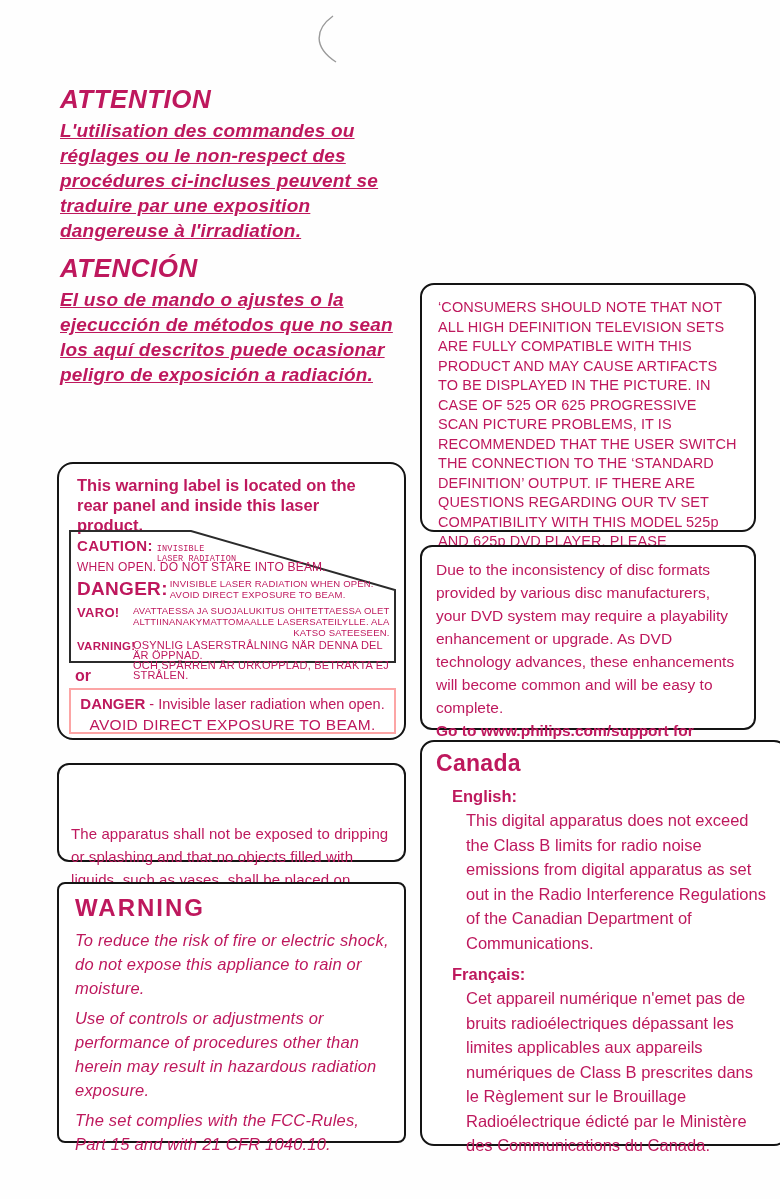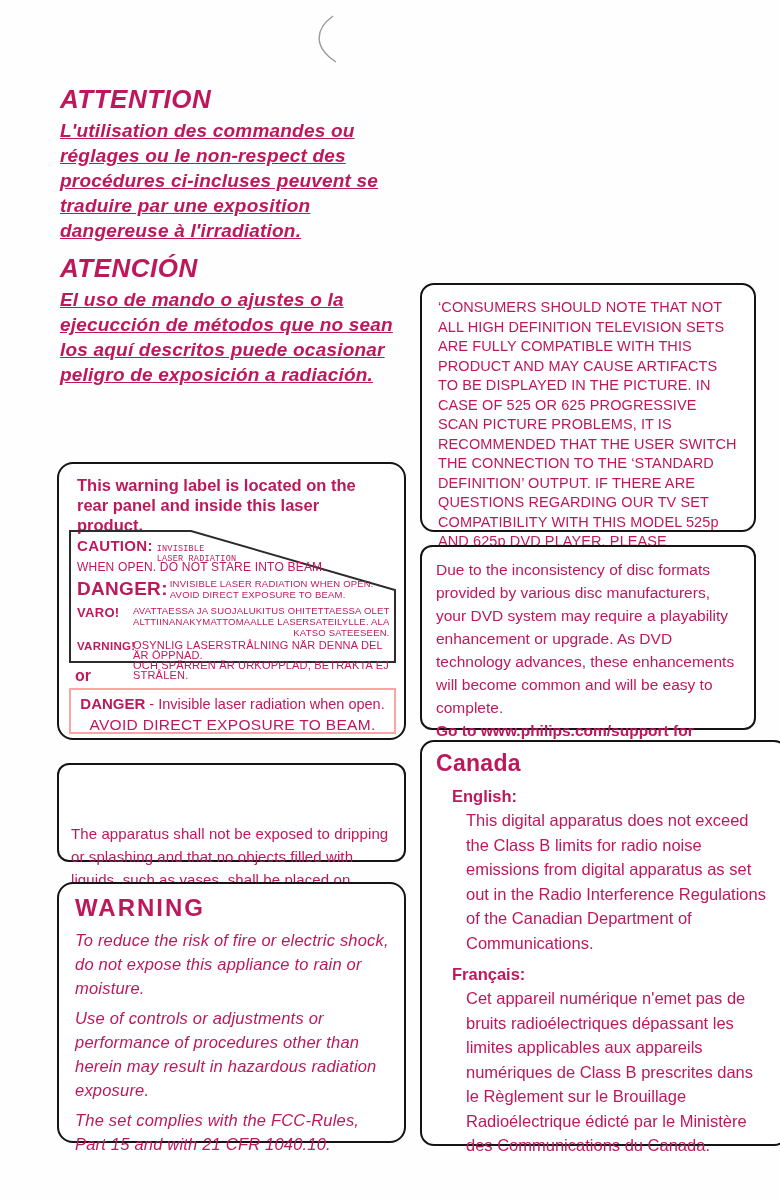--- a/index.html
+++ b/index.html
@@ -148,21 +148,21 @@
     <div class="danger-plate" style="left:10px; top:224px; width:327px; height:46px;">
       <div class="l1"><b>DANGER</b><span> - Invisible laser radiation when open.</span></div>
       <div class="l2">AVOID DIRECT EXPOSURE TO BEAM.</div>
     </div>
   </div>
 
   <div class="rbox" style="left:57px; top:763px; width:349px; height:99px; border-radius:12px; border-width:2px;">
     <div class="plain-body" style="padding:9px 12px;margin-top:48px;">The apparatus shall not be exposed to dripping or splashing and that no objects filled with liquids, such as vases, shall be placed on apparatus.</div>
   </div>
 
-  <div class="rbox" style="left:57px; top:882px; width:349px; height:261px; border-radius:16px;">
+  <div class="rbox" style="left:57px; top:882px; width:349px; height:261px; border-radius:8px;">
     <div class="warning-head">WARNING</div>
     <div class="warning-para">To reduce the risk of fire or electric shock, do not expose this appliance to rain or moisture.</div>
     <div class="warning-para">Use of controls or adjustments or performance of procedures other than herein may result in hazardous radiation exposure.</div>
     <div class="warning-para">The set complies with the FCC-Rules, Part 15 and with 21 CFR 1040.10.</div>
   </div>
 
   <div class="rbox" style="left:420px; top:283px; width:336px; height:249px; border-radius:14px; border-width:2px;">
     <div class="caps-body">‘CONSUMERS SHOULD NOTE THAT NOT ALL HIGH DEFINITION TELEVISION SETS ARE FULLY COMPATIBLE WITH THIS PRODUCT AND MAY CAUSE ARTIFACTS TO BE DISPLAYED IN THE PICTURE.  IN CASE OF 525 OR 625 PROGRESSIVE SCAN PICTURE PROBLEMS, IT IS RECOMMENDED THAT THE USER SWITCH THE CONNECTION TO THE ‘STANDARD DEFINITION’ OUTPUT.  IF THERE ARE QUESTIONS REGARDING OUR TV SET COMPATIBILITY WITH THIS MODEL 525p AND 625p DVD PLAYER, PLEASE CONTACT OUR CUSTOMER SERVICE CENTER.’</div>
   </div>
 

